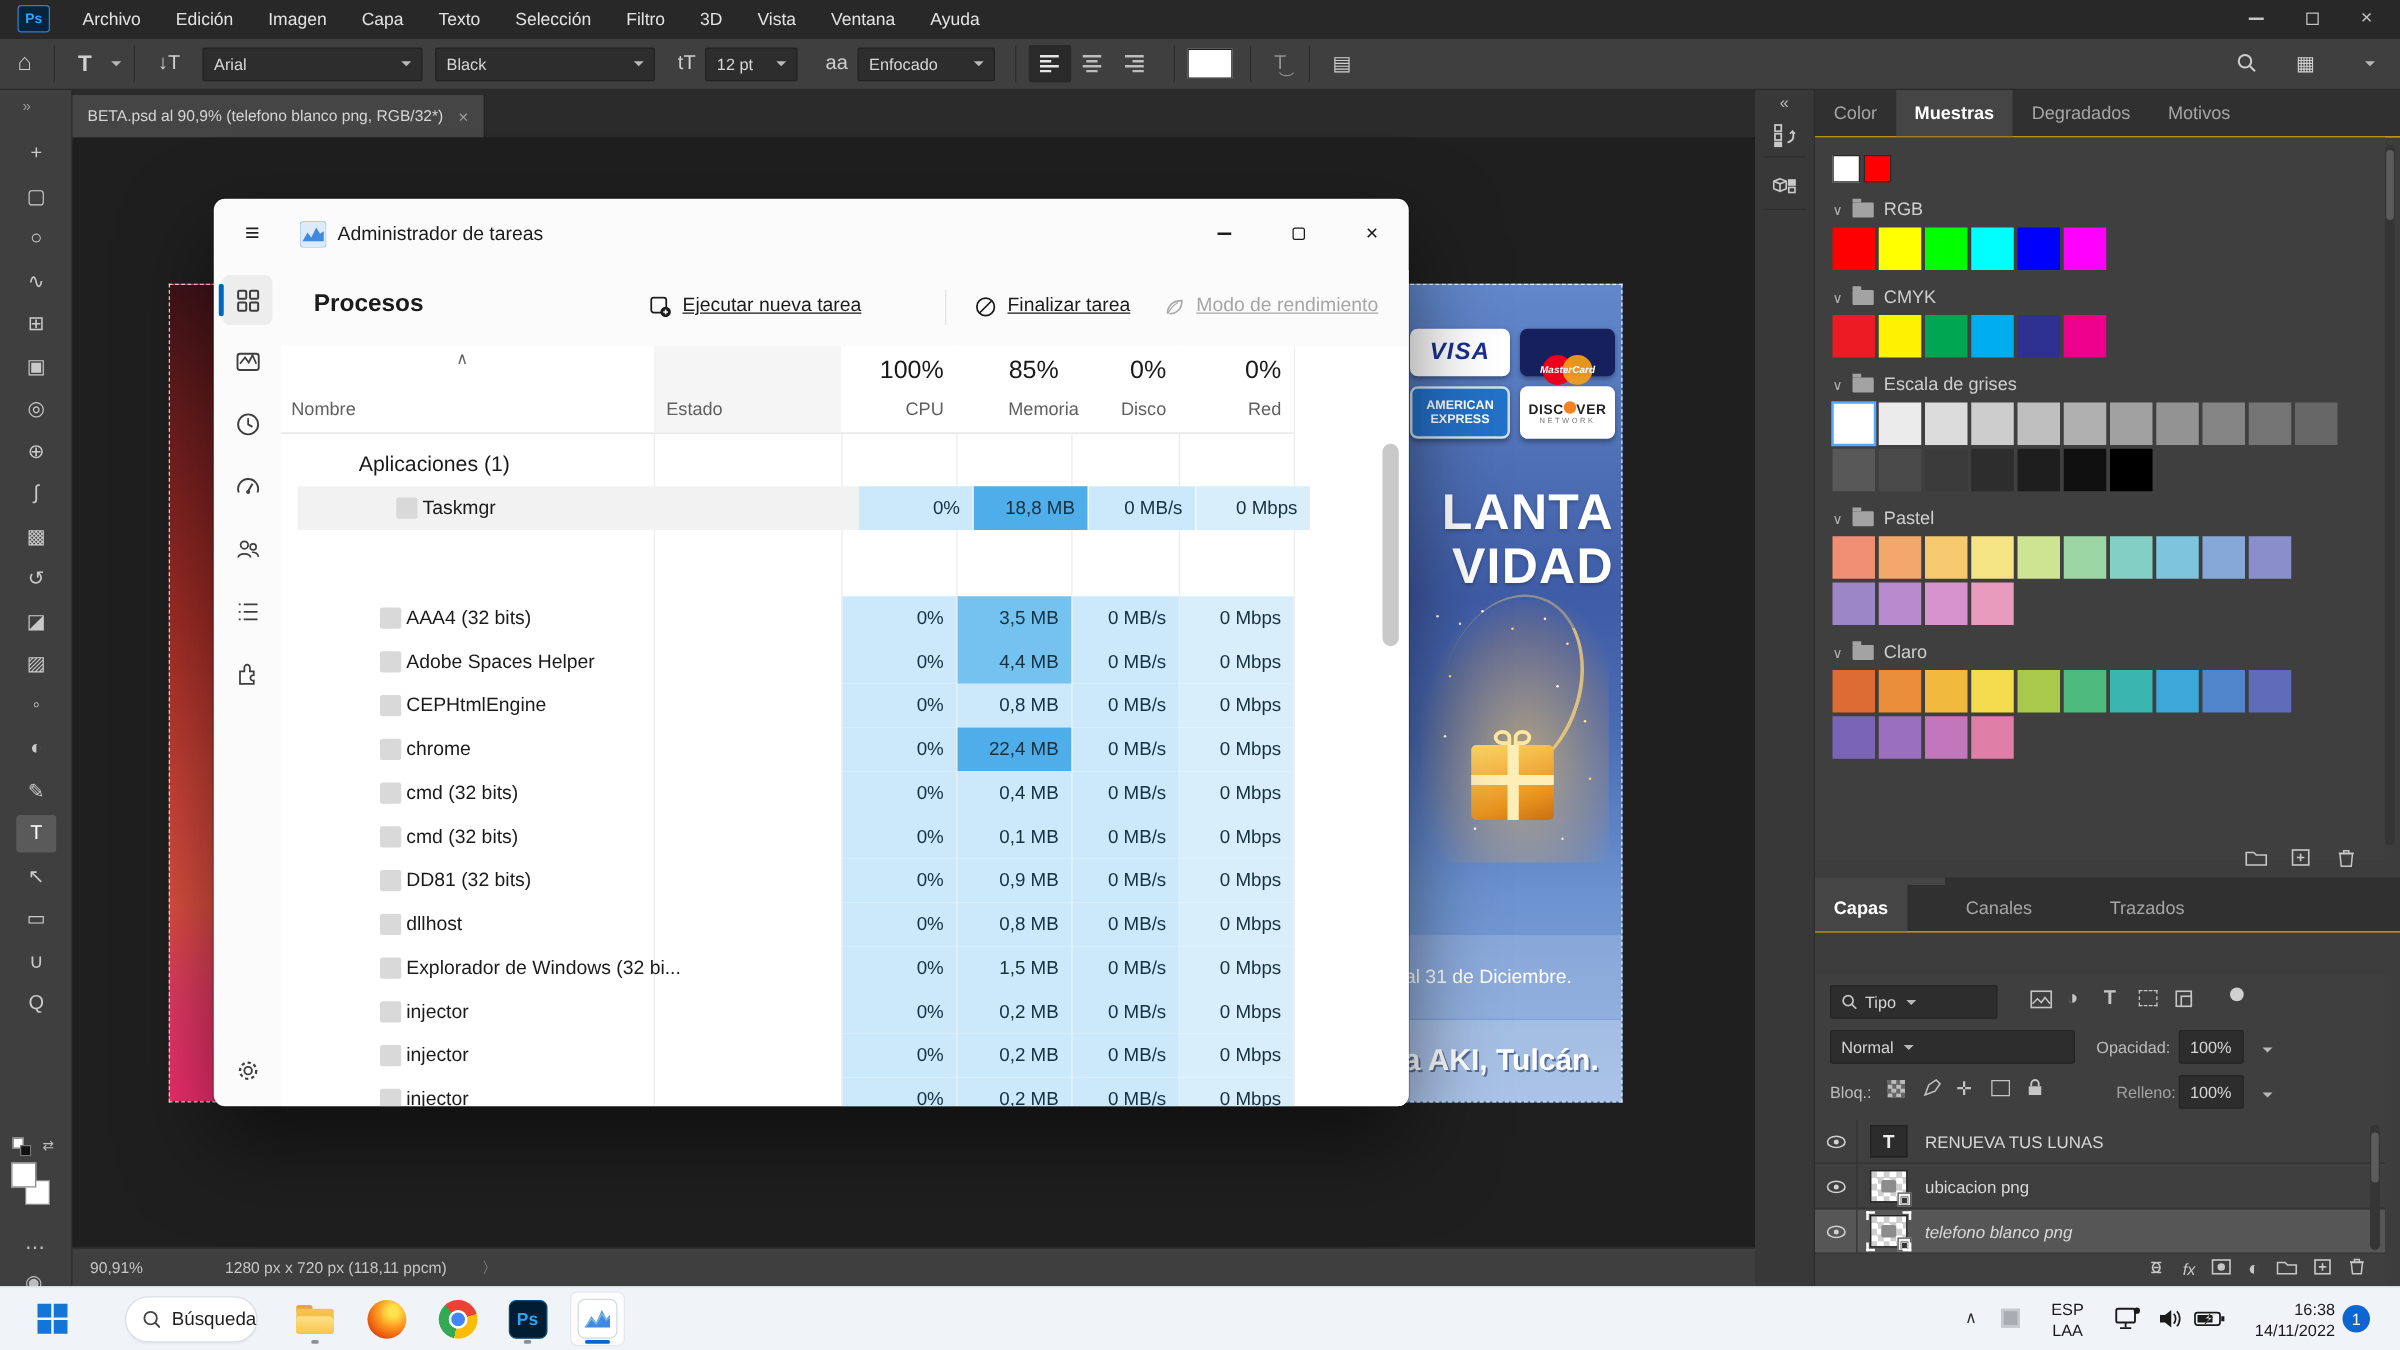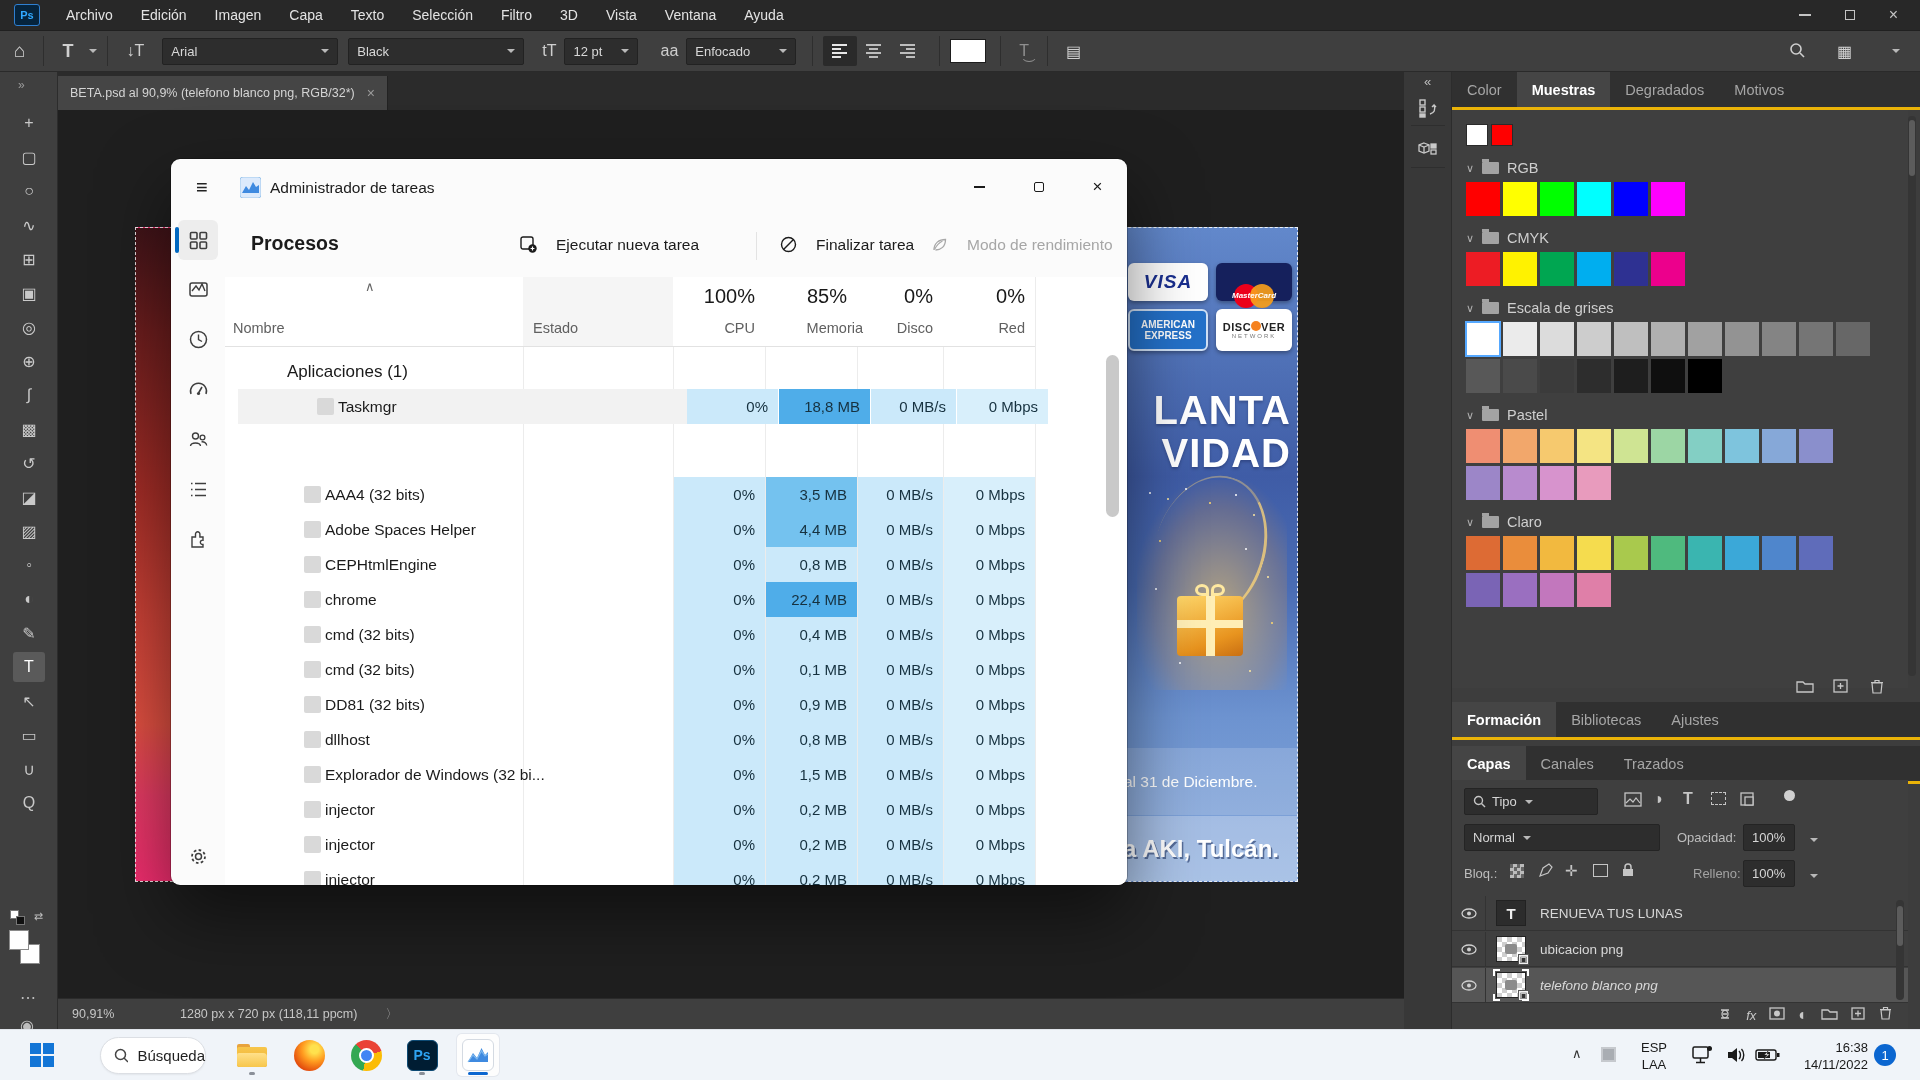--- a/index.html
+++ b/index.html
@@ -62,21 +62,21 @@
                color:#c6c6c6; font-size:12.5px; display:flex; align-items:center; }
 
   
   .ps-dock { left:1404px; top:72px; width:516px; height:957px; background:#383838; }
   .dock-strip { position:absolute; left:0; top:0; width:48px; height:100%; background:#383838; border-right:1px solid #2c2c2c;
                 color:#c9c9c9; }
   .strip-btn { position:absolute; left:7px; width:34px; height:36px; display:flex; align-items:center; justify-content:center;
                border-bottom:1px solid #2e2e2e; }
   .dock-panels { position:absolute; left:48px; top:0; width:468px; height:100%; background:#3d3d3d; }
   .ptabs { position:absolute; left:0; width:100%; height:38px; background:#303030; display:flex; align-items:stretch;
-           color:#a6a6a6; font-size:14.5px; border-bottom:3px solid #eab308; }
+           color:#a6a6a6; font-size:14.5px; border-bottom:1px solid #eab308; }
   .ptab { padding:0 15px; display:flex; align-items:center; }
   .ptab.on { background:#454545; color:#fff; font-weight:bold; }
   .sw-chip { width:22px; height:22px; border:1px solid #2a2a2a; }
   .sw-grouphead { display:flex; align-items:center; gap:8px; color:#cfcfcf; font-size:14.5px; margin:14px 0 6px 0; }
   .sw-chev { color:#b0b0b0; font-size:11px; }
   .sw-folder { width:17px; height:12px; background:#a3a3a3; border-radius:1px; position:relative; }
   .sw-folder::before { content:""; position:absolute; top:-3px; left:0; width:7px; height:3px; background:#a3a3a3; }
   .sw-row { display:flex; gap:3px; margin-bottom:3px; }
   .sw { width:34px; height:34px; }
   .sw.sel { outline:2px solid #55a8ff; outline-offset:-1px; }
@@ -96,21 +96,21 @@
 
   
   .tm { left:171px; top:159px; width:956px; height:726px; background:#fbfbfb; border-radius:9px;
         box-shadow:0 30px 70px rgba(0,0,0,.5), 0 0 0 1px rgba(0,0,0,.22); overflow:hidden; color:#1b1b1b; }
   .tm-titlebar { position:relative; height:57px; }
   .tm-title { position:absolute; left:99px; top:20px; font-size:15.5px; }
   .tm-btn { width:59px; height:44px; display:flex; align-items:center; justify-content:center; }
   .tm-rail { position:absolute; left:0; top:57px; width:54px; bottom:0; }
   .rail-ic { position:absolute; left:17px; width:21px; height:21px; }
   .tm-toolbar { position:absolute; left:54px; top:57px; right:0; height:61px; background:#fbfbfb; }
-  .tm-act { position:absolute; display:flex; gap:19px; font-size:15.5px; color:#1b1b1b; }
+  .tm-act { position:absolute; display:flex; align-items:center; gap:9px; font-size:15.5px; color:#1b1b1b;text-decoration:underline; }
   .tm-main { position:absolute; left:54px; top:118px; right:0; bottom:0; background:#fff; }
   .col-label { position:absolute; font-size:14.5px; color:#606060; bottom:10px; }
   .col-pct { position:absolute; font-size:20px; color:#191919; top:8px; }
   .gridline { position:absolute; top:0; bottom:0; width:1px; background:#ececec; }
   .tm-row { position:relative; height:35px; }
   .rname { position:absolute; left:100px; top:0; height:35px; line-height:35px; font-size:15.5px; color:#1b1b1b;
            white-space:nowrap; }
   .rbox { position:absolute; left:79px; top:9px; width:17px; height:17px; background:#d9d9d9; border-radius:2px; }
   .heat { position:absolute; top:0; height:35px; line-height:35px; font-size:15px; color:#16313f;
           text-align:right; padding-right:10px; }
@@ -490,21 +490,21 @@
               <path d="M1 3.5h12M5 3.5V1.5h4v2" fill="none" stroke="#c7c7c7" stroke-width="1.2"></path>
             </svg>
           </span>
       </div>
 
       <div class="ptabs" style="top:630px;" id="ptabs2">
           <div class="ptab on">Formación</div>
           <div class="ptab">Bibliotecas</div>
           <div class="ptab">Ajustes</div>
         </div>
-      <div class="ptabs" style="top:674px;" id="ptabs3">
+      <div class="ptabs" style="top:636px;gap:32px;" id="ptabs3">
           <div class="ptab on">Capas</div>
           <div class="ptab">Canales</div>
           <div class="ptab">Trazados</div>
         </div>
 
       <div style="position:absolute; top:708px; left:0; width:456px; height:249px; background:#3f3f3f;">
         <div class="pfield" style="position:absolute; left:12px; top:8px; width:134px;">
           <span style="display:flex; align-items:center; gap:6px;">
             <svg width="13" height="13">
                 <circle cx="5.5" cy="5.5" r="4" fill="none" stroke="#c5c5c5" stroke-width="1.4"></circle>

